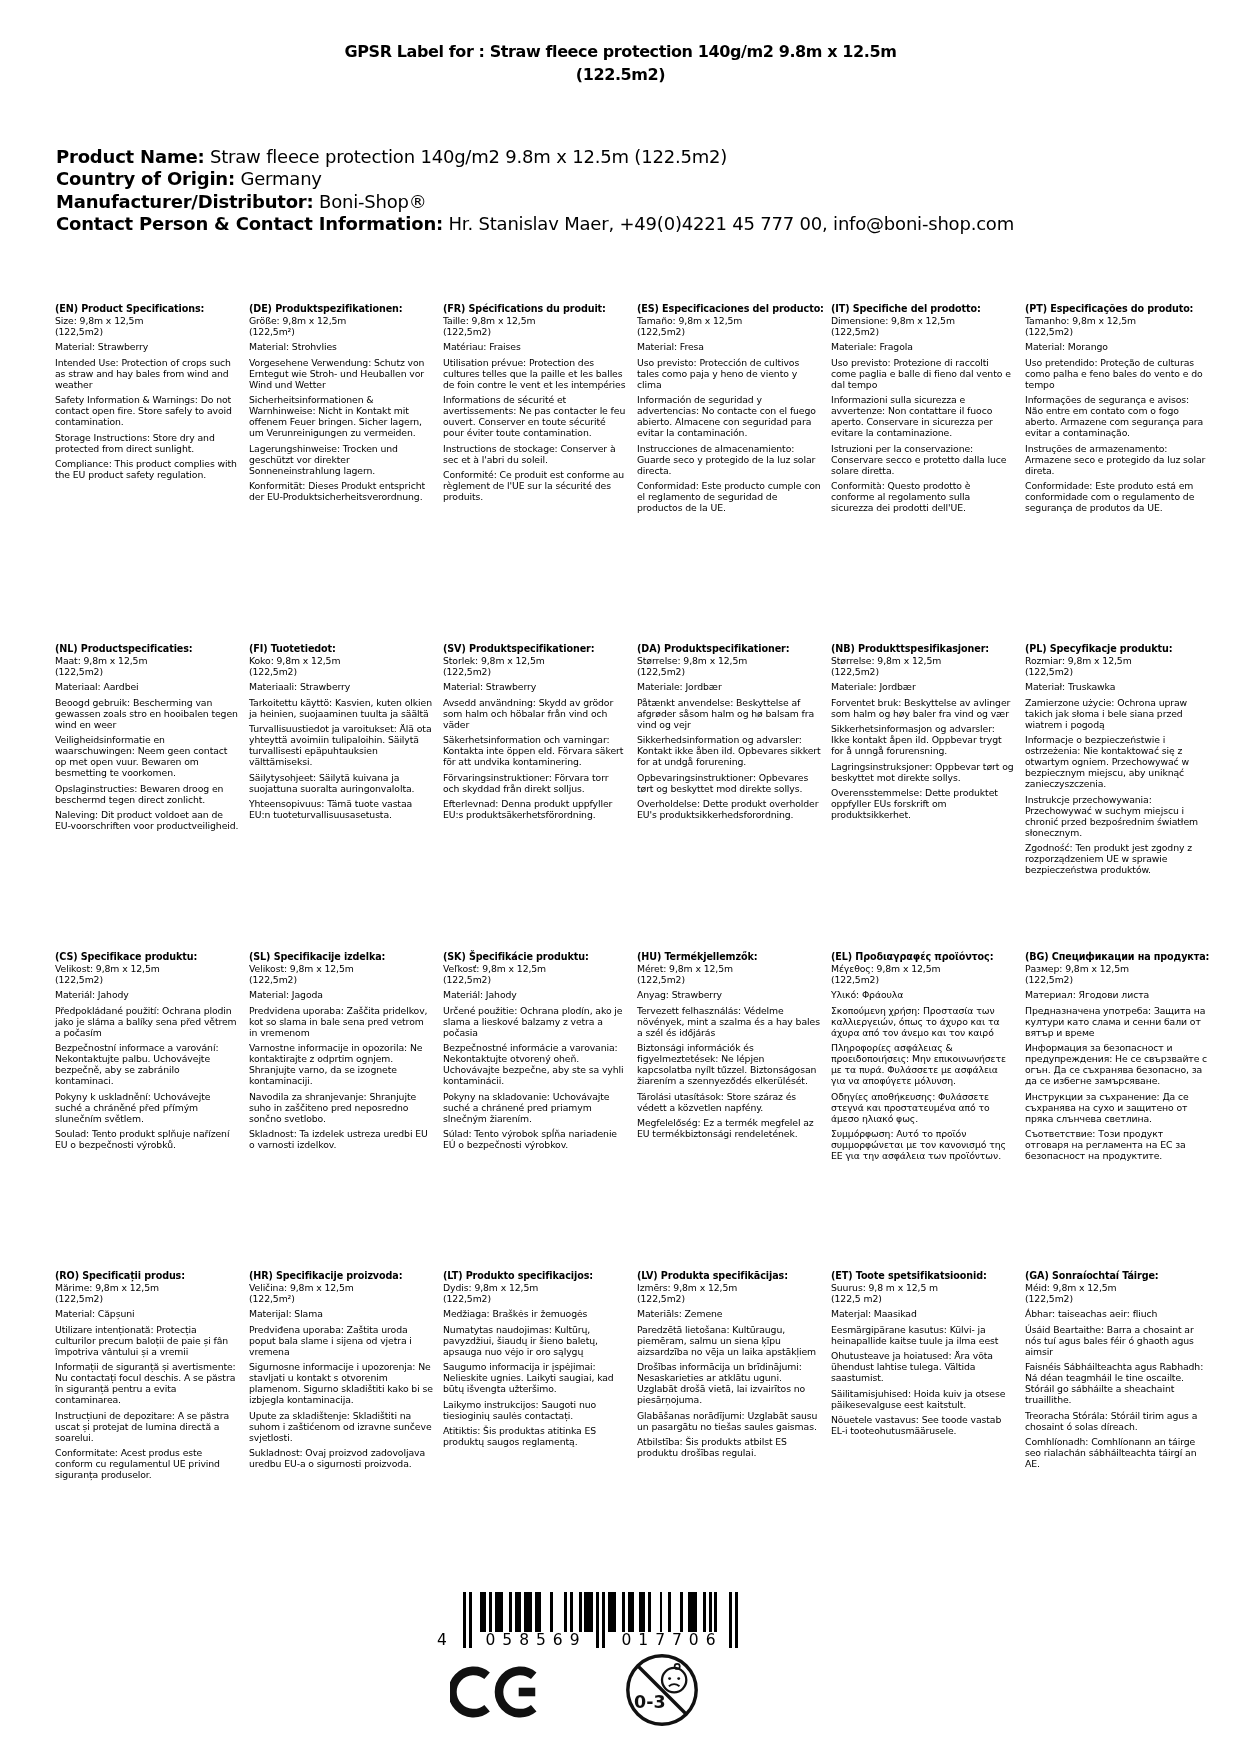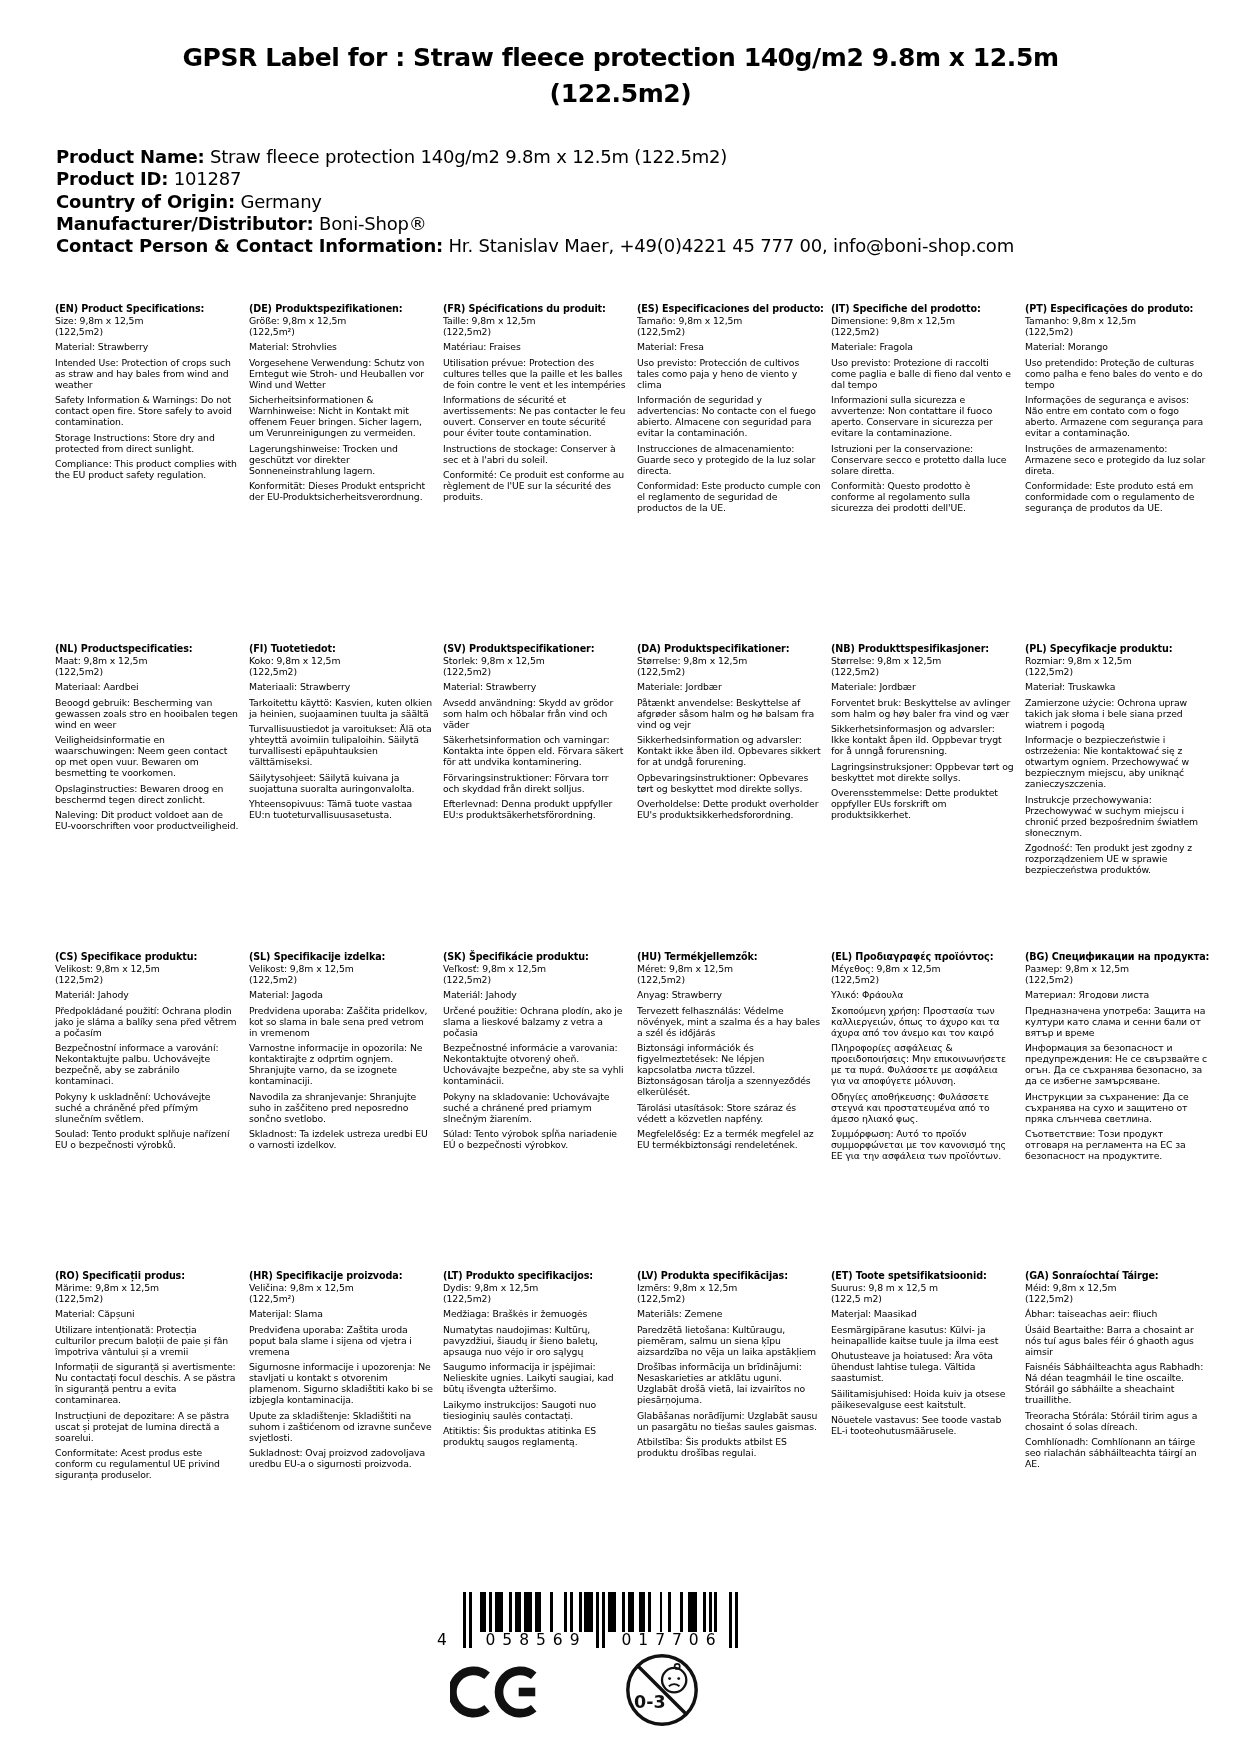--- a/index.html
+++ b/index.html
@@ -1,19 +1,19 @@
 <!DOCTYPE html>
 <html><head>
 <meta charset="utf-8">
 <style>
   html,body{margin:0;padding:0;background:#e8e8e8}
   .page{position:relative;width:1241px;height:1754px;margin:0 auto;background:#ffffff;color:#000;
         font-family:"DejaVu Sans",sans-serif;overflow:hidden}
   .doc-title{position:absolute;top:40px;left:50px;width:1141px;text-align:center;
-        font-weight:bold;font-size:25px;line-height:1.45;letter-spacing:-0.4px;white-space:pre-line}
+        font-weight:bold;font-size:16px;line-height:1.45;letter-spacing:-0.4px;white-space:pre-line}
   .product-info{position:absolute;top:146px;left:56px;width:1130px;font-size:18px;line-height:22.3px;letter-spacing:-0.2px}
   .info-row b{font-weight:bold}
   .spec-grid{position:absolute;top:303px;left:55px;display:grid;
         grid-template-columns:repeat(6,184px);column-gap:10px;
         grid-template-rows:340px 308px 319px 330px}
   .spec-block{overflow:visible}
   .spec-block h3{font-size:9.6px;font-weight:bold;margin:0 0 2px 0;white-space:nowrap;letter-spacing:-0.1px}
   .spec-block p{font-size:9.3px;line-height:1.18;margin:0 0 4.5px 0;white-space:pre-line;letter-spacing:-0.1px}
   .barcode{position:absolute;left:463px;top:1592px;width:276px;height:58px}
   .barcode-bars{display:flex;align-items:flex-start;height:56px}
@@ -27,21 +27,20 @@
 </head>
 <body>
 
 <div class="page">
 
   <div class="doc-title">GPSR Label for : Straw fleece protection 140g/m2 9.8m x 12.5m
 (122.5m2)</div>
 
   <div class="product-info">
       <div class="info-row"><b>Product Name:</b><span>&nbsp;Straw fleece protection 140g/m2 9.8m x 12.5m (122.5m2)</span></div>
-      <div class="info-row"><b>Product ID:</b><span>&nbsp;101287</span></div>
       <div class="info-row"><b>Country of Origin:</b><span>&nbsp;Germany</span></div>
       <div class="info-row"><b>Manufacturer/Distributor:</b><span>&nbsp;Boni-Shop®</span></div>
       <div class="info-row"><b>Contact Person &amp; Contact Information:</b><span>&nbsp;Hr. Stanislav Maer, +49(0)4221 45 777 00, info@boni-shop.com</span></div>
     </div>
 
   <div class="spec-grid">
       <div class="spec-block">
         <h3>(EN) Product Specifications:</h3>
         <p>Size: 9,8m x 12,5m
 (122,5m2)</p>
@@ -190,21 +189,21 @@
         <p>Bezpečnostné informácie a varovania: Nekontaktujte otvorený oheň. Uchovávajte bezpečne, aby ste sa vyhli kontaminácii.</p>
         <p>Pokyny na skladovanie: Uchovávajte suché a chránené pred priamym slnečným žiarením.</p>
         <p>Súlad: Tento výrobok spĺňa nariadenie EÚ o bezpečnosti výrobkov.</p>
       </div>
       <div class="spec-block">
         <h3>(HU) Termékjellemzők:</h3>
         <p>Méret: 9,8m x 12,5m
 (122,5m2)</p>
         <p>Anyag: Strawberry</p>
         <p>Tervezett felhasználás: Védelme növények, mint a szalma és a hay bales a szél és időjárás</p>
-        <p>Biztonsági információk és figyelmeztetések: Ne lépjen kapcsolatba листа tűzzel. Biztonságosan tárolja a szennyeződés elkerülését.</p>
+        <p>Biztonsági információk és figyelmeztetések: Ne lépjen kapcsolatba nyílt tűzzel. Biztonságosan žiarením a szennyeződés elkerülését.</p>
         <p>Tárolási utasítások: Store száraz és védett a közvetlen napfény.</p>
         <p>Megfelelőség: Ez a termék megfelel az EU termékbiztonsági rendeletének.</p>
       </div>
       <div class="spec-block">
         <h3>(EL) Προδιαγραφές προϊόντος:</h3>
         <p>Μέγεθος: 9,8m x 12,5m
 (122,5m2)</p>
         <p>Υλικό: Φράουλα</p>
         <p>Σκοπούμενη χρήση: Προστασία των καλλιεργειών, όπως το άχυρο και τα άχυρα από τον άνεμο και τον καιρό</p>
         <p>Πληροφορίες ασφάλειας &amp; προειδοποιήσεις: Μην επικοινωνήσετε με τα πυρά. Φυλάσσετε με ασφάλεια για να αποφύγετε μόλυνση.</p>

